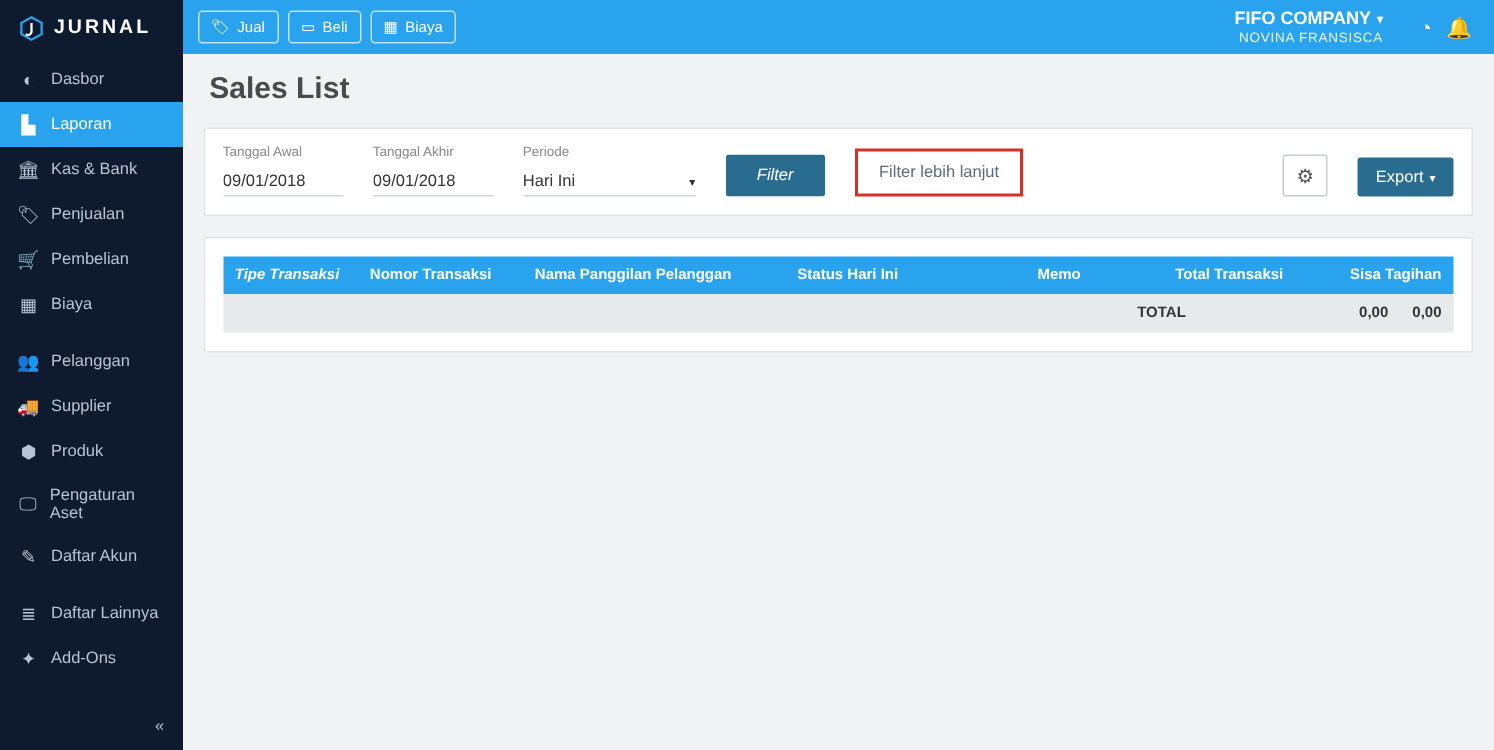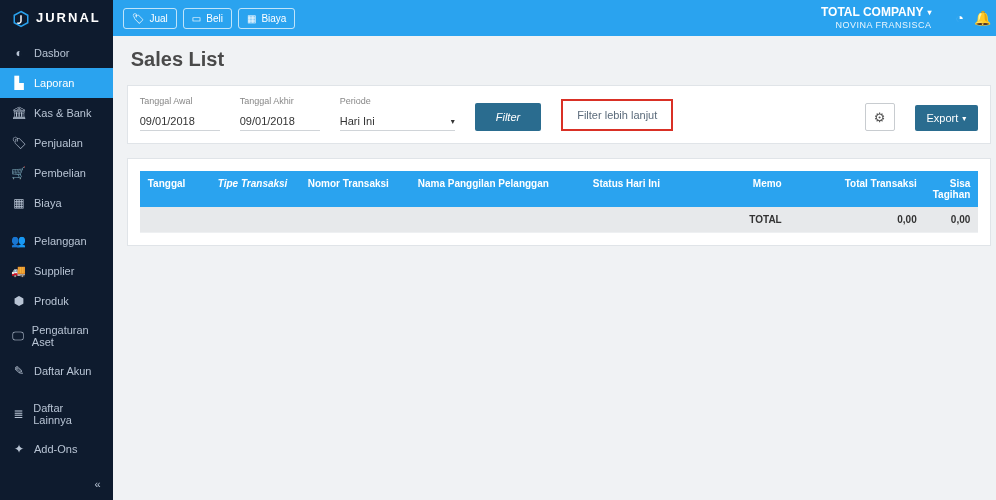--- a/index.html
+++ b/index.html
@@ -137,21 +137,21 @@
             <span>Beli</span>
           </div>
         <div class="top-btn">
             <span>▦</span>
             <span>Biaya</span>
           </div>
       </div>
       <div class="spacer"></div>
       <div class="company">
         <div class="company-name">
-            <span>TOTAL COMPANY</span>
+            <span>FIFO COMPANY</span>
             <span class="caret-down">▾</span>
           </div>
         <div class="company-user">NOVINA FRANSISCA</div>
       </div>
       <div class="top-icon">◔</div>
       <div class="top-icon">🔔</div>
     </div>
 
     <div class="content">
       <h2 class="page-title">Sales List</h2>
@@ -179,21 +179,20 @@
         <div class="fspacer"></div>
         <div class="gear-btn">⚙</div>
         <div class="export-btn">
             <span>Export</span>
             <span class="caret-down">▾</span>
           </div>
       </div>
 
       <div class="table-card">
         <div class="tbl-head">
-          <div class="c-tgl">Tanggal</div>
           <div class="c-tipe">Tipe Transaksi</div>
           <div class="c-nomor">Nomor Transaksi</div>
           <div class="c-nama">Nama Panggilan Pelanggan</div>
           <div class="c-status">Status Hari Ini</div>
           <div class="c-memo">Memo</div>
           <div class="c-total">Total Transaksi</div>
           <div class="c-sisa">Sisa Tagihan</div>
         </div>
         <div class="tbl-row total">
           <div class="c-tgl"></div>

